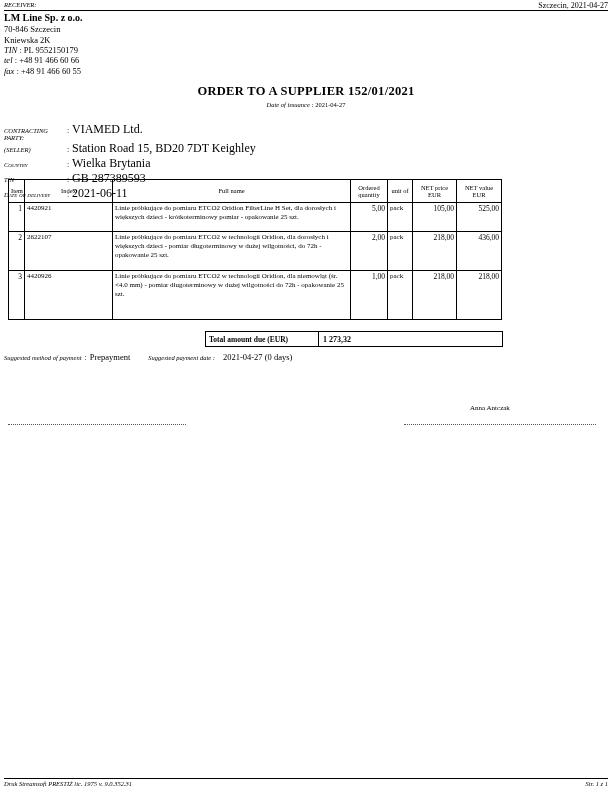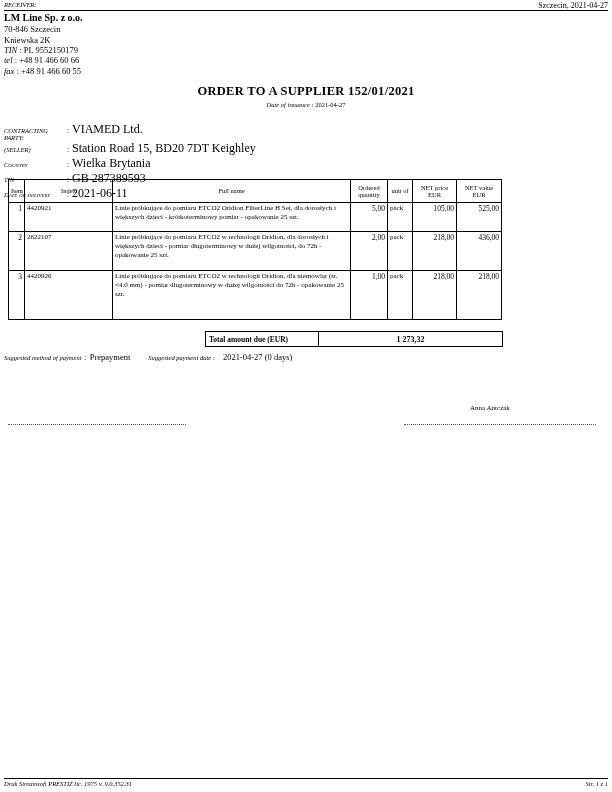--- a/index.html
+++ b/index.html
@@ -35,21 +35,21 @@
   table{border-collapse:collapse;table-layout:fixed;width:493px;}
   th,td{border:1px solid #000;padding:1px 2px;vertical-align:top;overflow:hidden;}
   th{font-size:6.5px;font-weight:normal;text-align:center;vertical-align:middle;height:20px;line-height:1.15;}
   td{font-size:7px;line-height:1.3;}
   td.num{text-align:right;font-size:7.5px;}
   td.ctr{font-size:7px;}
   tr.r1 td{height:26px;} tr.r2 td{height:36px;} tr.r3 td{height:46px;}
   
   .totalbox{left:205px;top:331px;width:296px;display:flex;border:1px solid #000;height:14px;align-items:center;}
   .total-label{flex:0 0 106px;border-right:1px solid #000;font-weight:bold;font-size:7.5px;padding:2px 3px;align-self:stretch;display:flex;align-items:center;}
-  .total-value{flex:1;text-align:center;font-weight:bold;font-size:8px;padding:0 4px;}
+  .total-value{flex:1;text-align:left;font-weight:bold;font-size:8px;padding:0 4px;}
   
   .payment{left:4px;top:352px;display:flex;align-items:baseline;white-space:nowrap;}
   .payment .lab{font-size:6.5px;font-style:italic;}
   .payment .val{font-size:8.5px;}
   .payment .gap{display:inline-block;width:18px;}
   .payment .sep{font-size:8px;padding:0 3px;}
   
   .sign-name{left:470px;top:404px;font-size:7px;}
   .dotted{border-top:1px dotted #555;height:0;}
   .sig-line-left{left:8px;width:178px;top:424px;}

